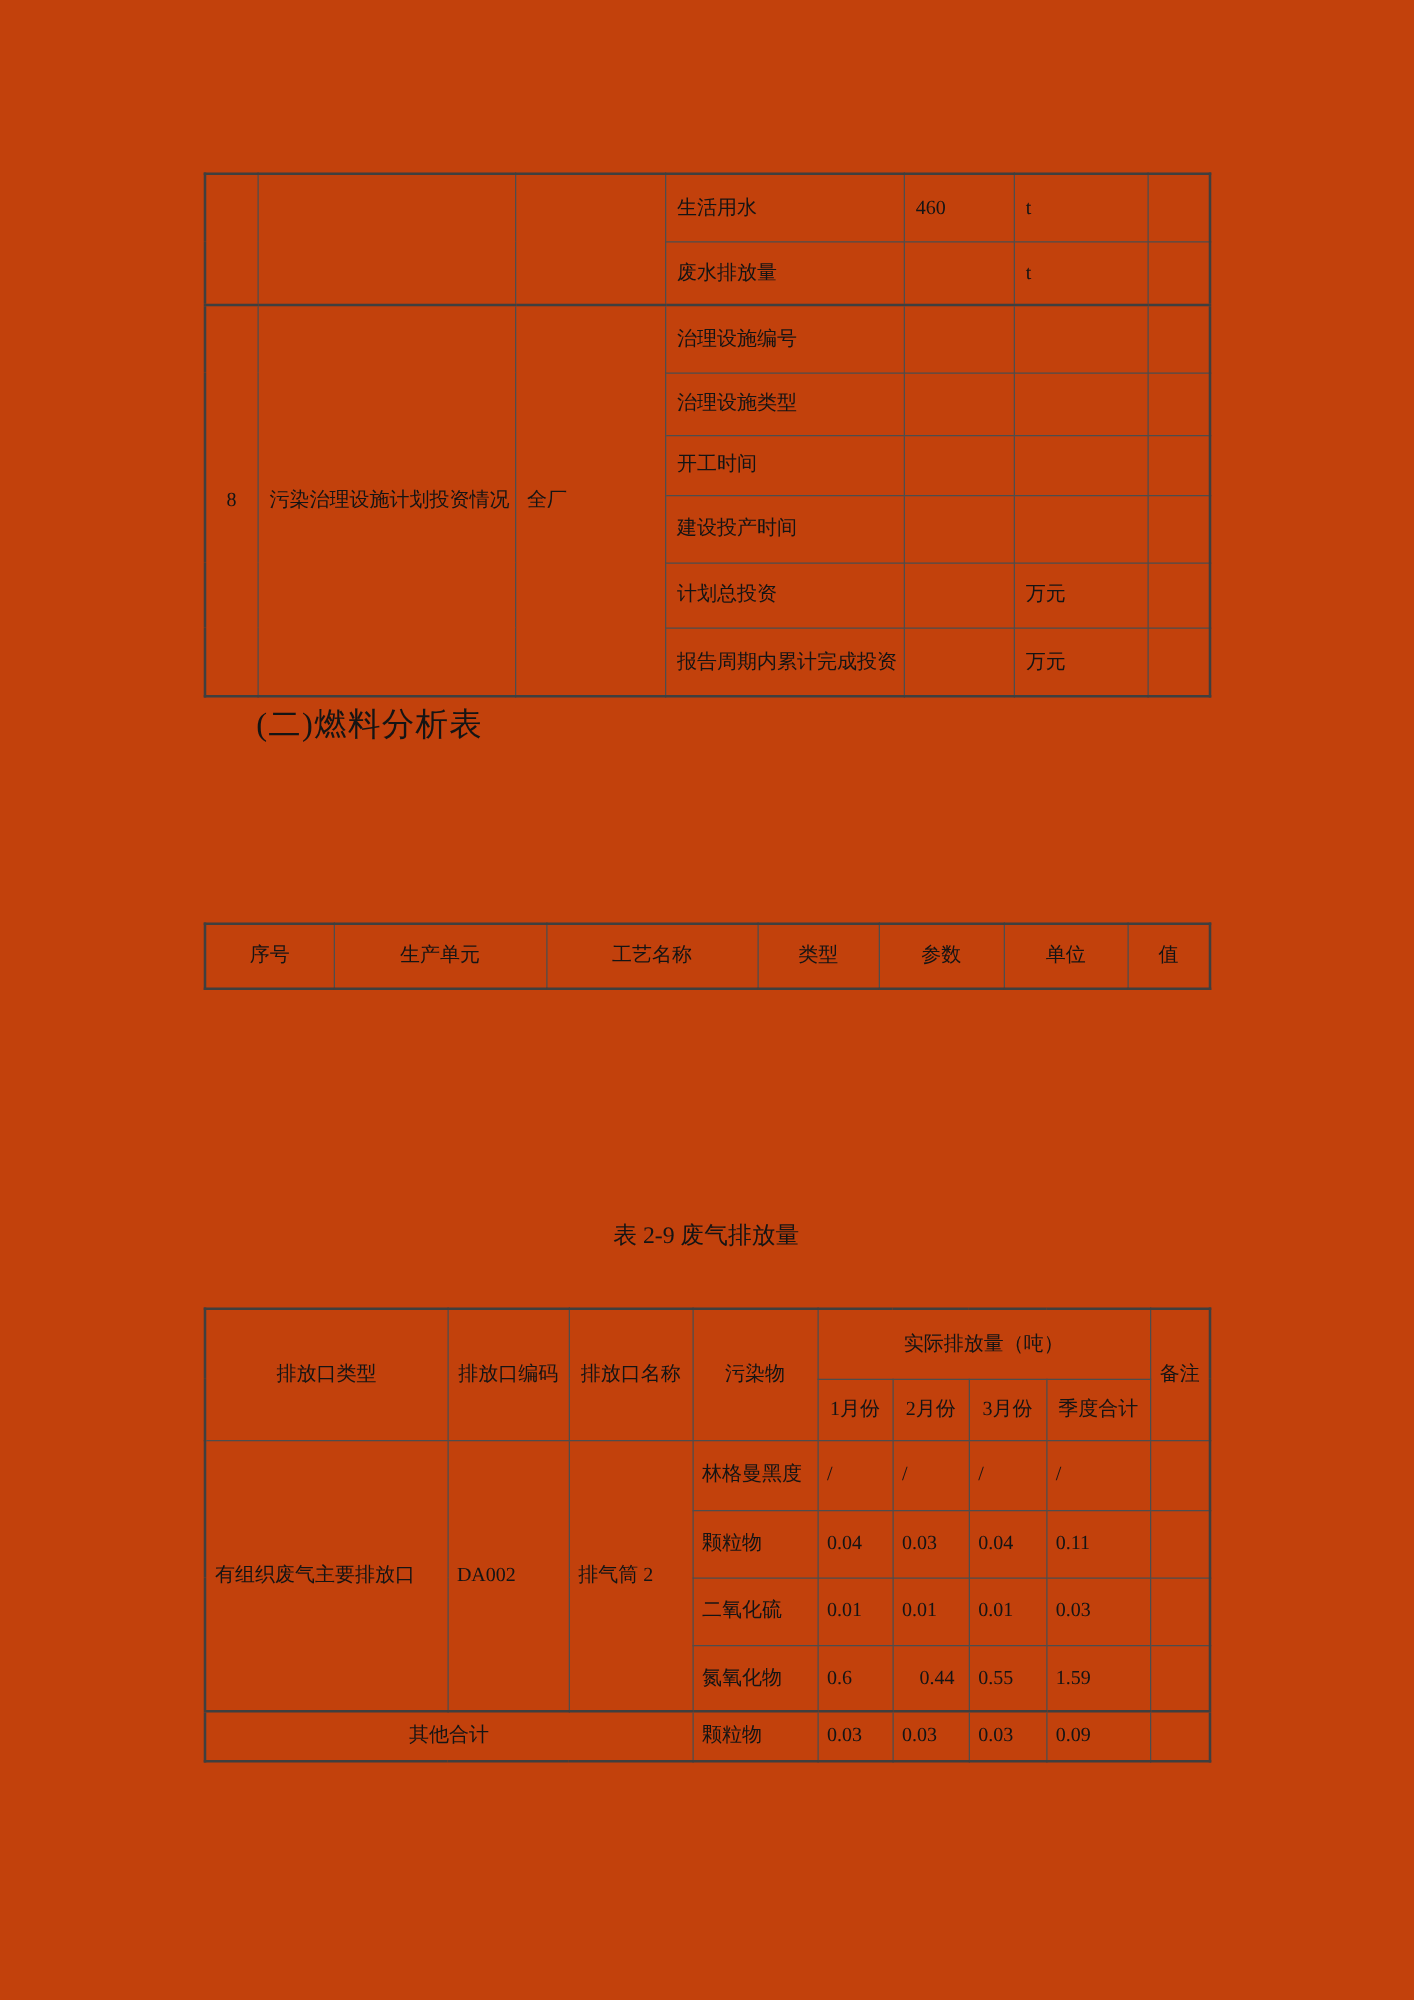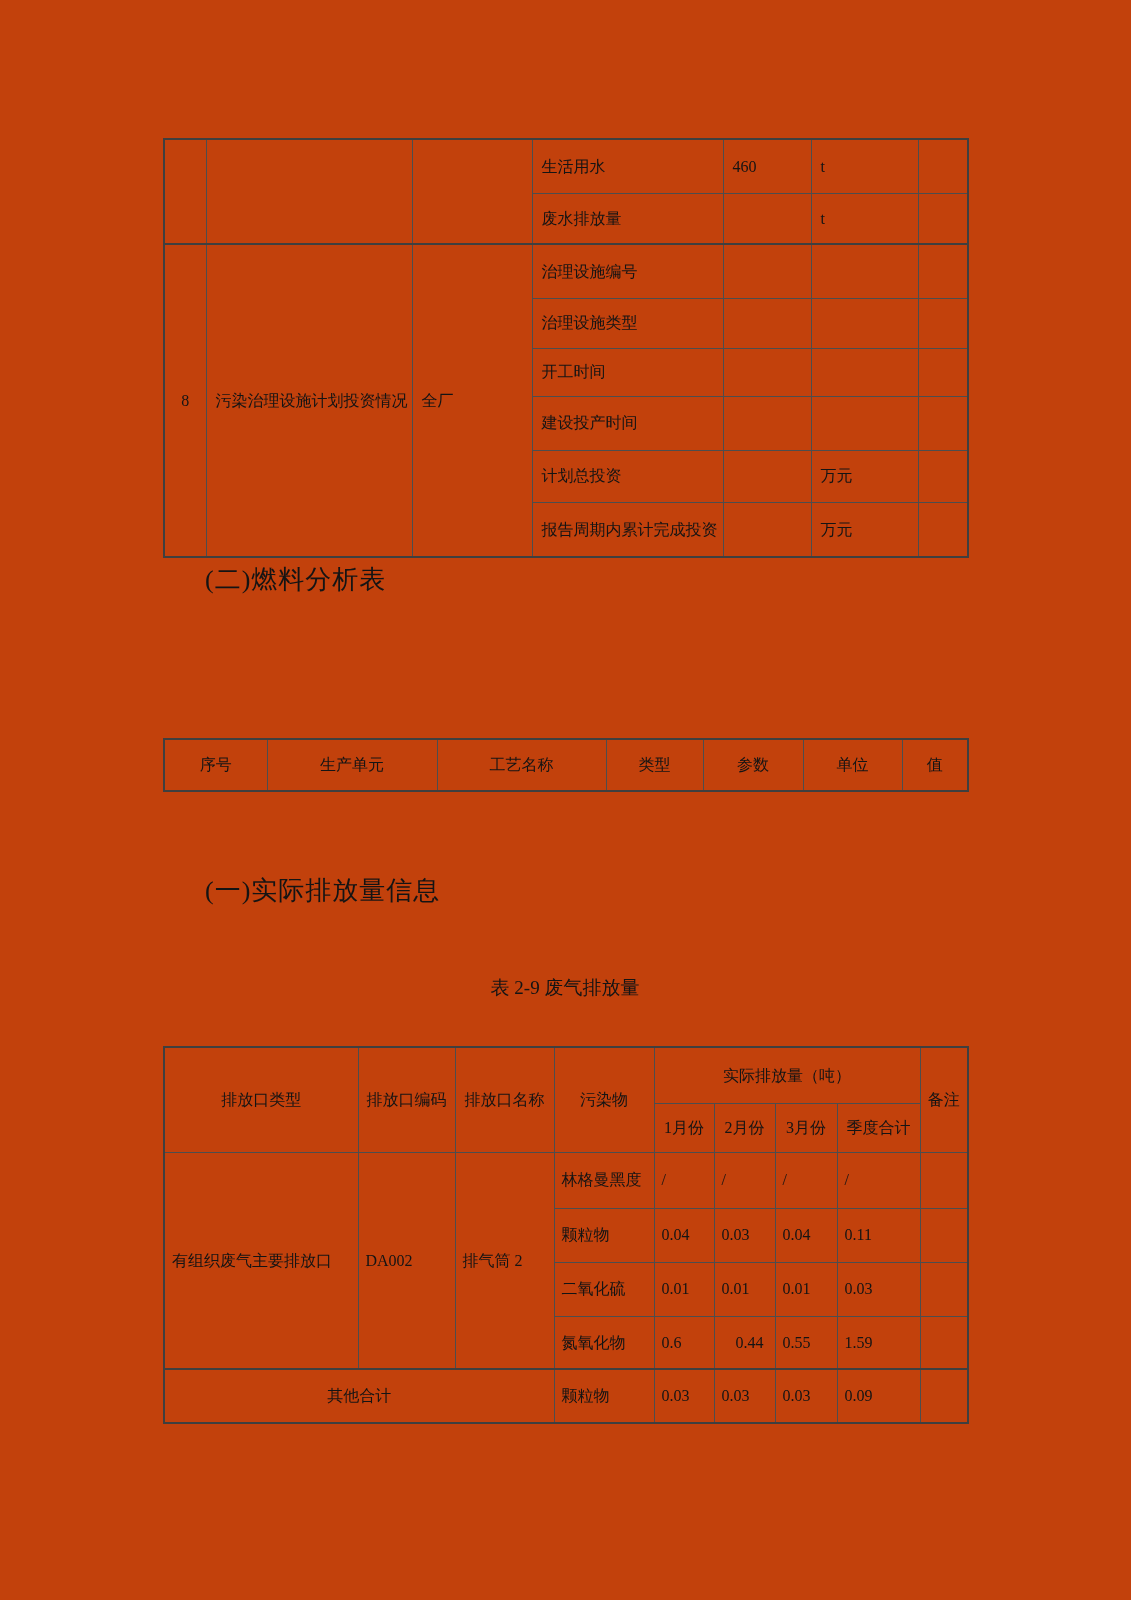--- a/index.html
+++ b/index.html
@@ -145,21 +145,20 @@
         <td class="c">工艺名称</td>
         <td class="c">类型</td>
         <td class="c">参数</td>
         <td class="c">单位</td>
         <td class="c">值</td>
       </tr>
     </tbody>
   </table>
 
 
-  <div class="heading-2" style="top:873px;">(一)实际排放量信息</div>
 
   <div class="table-title" style="top:975px;">表 2-9 废气排放量</div>
 
   <table class="doc" style="left:163px; top:1046px; width:804px;">
     <colgroup>
       <col style="width:194px">
         <col style="width:97px">
         <col style="width:99px">
       <col style="width:100px">
         <col style="width:60px">
@@ -211,21 +210,21 @@
         <td></td>
       </tr>
       <tr style="height:53px">
         <td style="padding-left:7px">氮氧化物</td>
         <td style="padding-left:7px">0.6</td>
         <td style="padding-left:21px">0.44</td>
         <td style="padding-left:7px">0.55</td>
         <td style="padding-left:7px">1.59</td>
         <td></td>
       </tr>
-      <tr class="tt" style="height:54px">
+      <tr class="tt" style="height:40px">
         <td class="c" colspan="3">其他合计</td>
         <td style="padding-left:7px">颗粒物</td>
         <td style="padding-left:7px">0.03</td>
         <td style="padding-left:7px">0.03</td>
         <td style="padding-left:7px">0.03</td>
         <td style="padding-left:7px">0.09</td>
         <td></td>
       </tr>
     </tbody>
   </table>

